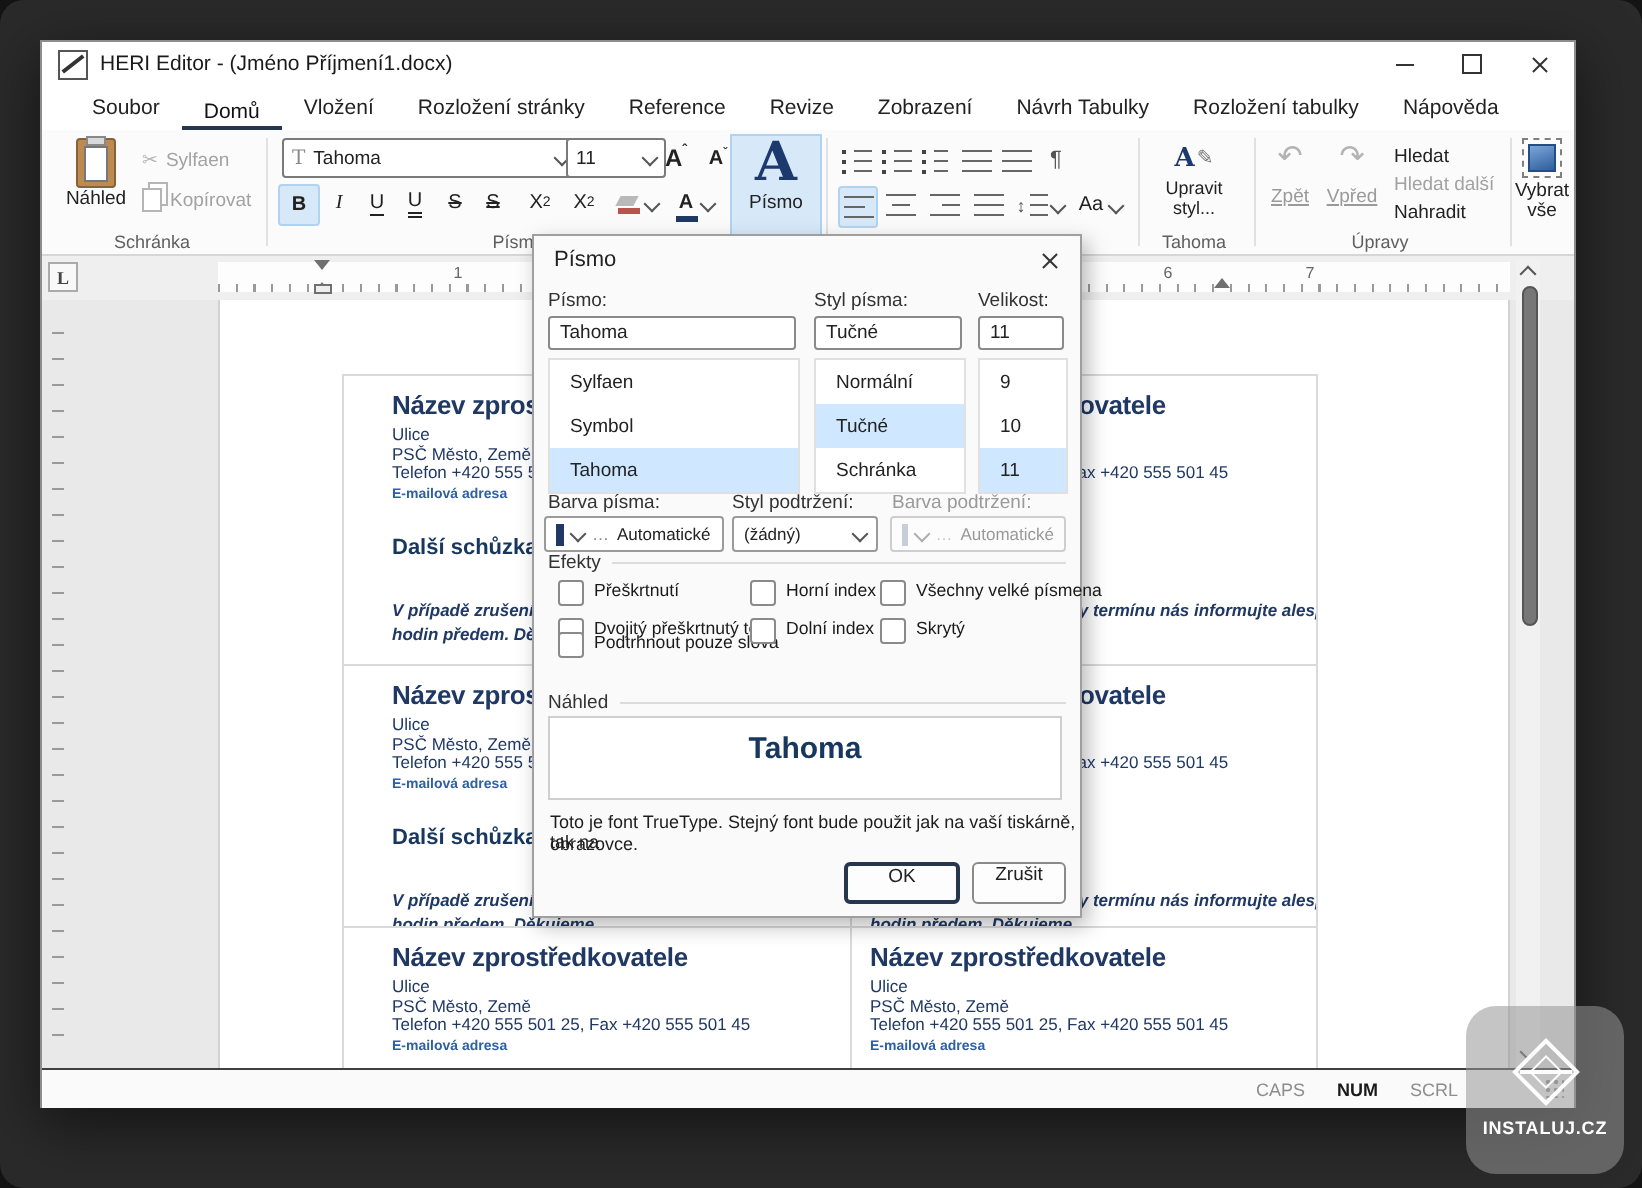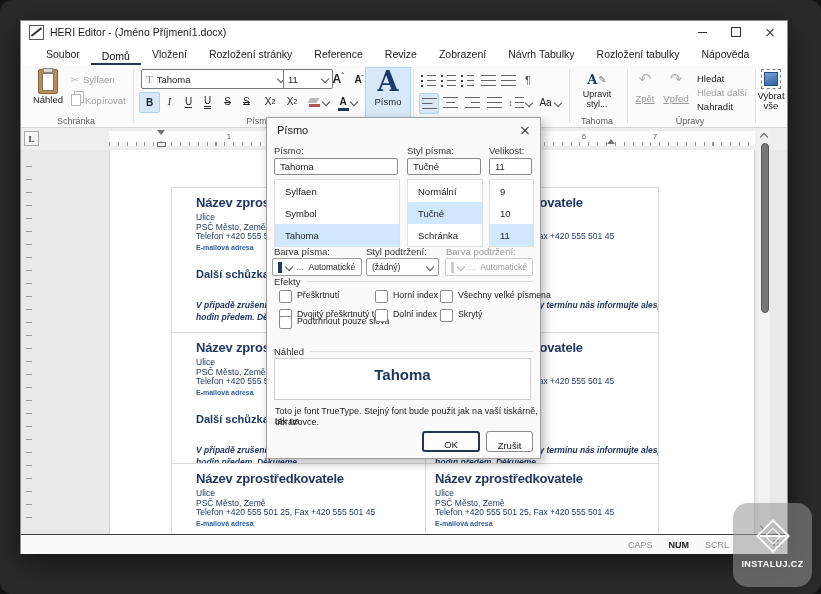--- a/index.html
+++ b/index.html
@@ -93,21 +93,21 @@
   .clrctl{position:absolute;top:140px;height:18px;border:1px solid #9a9a9a;border-radius:2px;background:#fff;display:flex;align-items:center;gap:4px;padding:0 5px;box-sizing:border-box;font-size:8.5px}
   .swatch{width:4px;height:11px;background:#1F3864}
   .dis{opacity:.45}
   .legend{position:absolute;left:7px;right:7px;display:flex;align-items:center;gap:6px;color:#333}
   .legend::after{content:"";flex:1;height:1px;background:#dcdcdc}
   .cb{position:absolute;display:flex;gap:5px;font-size:8.8px;color:#1a1a1a;white-space:nowrap}
   .cb b{width:11px;height:11px;border:1px solid #8a8a8a;background:#fff;border-radius:2px;flex:0 0 auto}
   .pvbox{position:absolute;left:7px;top:240px;width:257px;height:42px;background:#fff;border:1px solid #cfcfcf;display:flex;justify-content:center;padding-top:7px;box-sizing:border-box}
   .pvtext{font-size:15px;font-weight:bold;color:#17375E}
   .dinfo{position:absolute;left:8px;font-size:9px;color:#1d1d1d}
-  .dbtn{position:absolute;top:313px;height:21px;display:flex;align-items:flex-end;justify-content:center;background:#fdfdfd;border:1px solid #8a8a8a;border-radius:3px;font-size:9.5px;box-sizing:border-box}
+  .dbtn{position:absolute;top:313px;height:21px;display:flex;align-items:flex-start;justify-content:center;background:#fdfdfd;border:1px solid #8a8a8a;border-radius:3px;font-size:9.5px;box-sizing:border-box}
   .dbtn.primary{border:2px solid #27364f}
   
   .watermark{position:absolute;left:733px;top:503px;width:79px;height:84px;background:rgba(150,150,150,.55);border-radius:15px;z-index:50;display:flex;flex-direction:column;align-items:center;justify-content:center}
   .gem{width:30px;height:30px;position:relative;margin-bottom:8px}
   .gem i{position:absolute;inset:3px;border:2px solid rgba(255,255,255,.95);transform:rotate(45deg)}
   .gem i:nth-child(2){inset:9px;border-width:1.5px}
   .gem::after{content:"";position:absolute;left:2px;right:2px;top:14px;height:1.5px;background:rgba(255,255,255,.95)}
   .wmtext{font-size:9px;font-weight:bold;color:#fff;letter-spacing:.4px}
 </style>
 </head>

